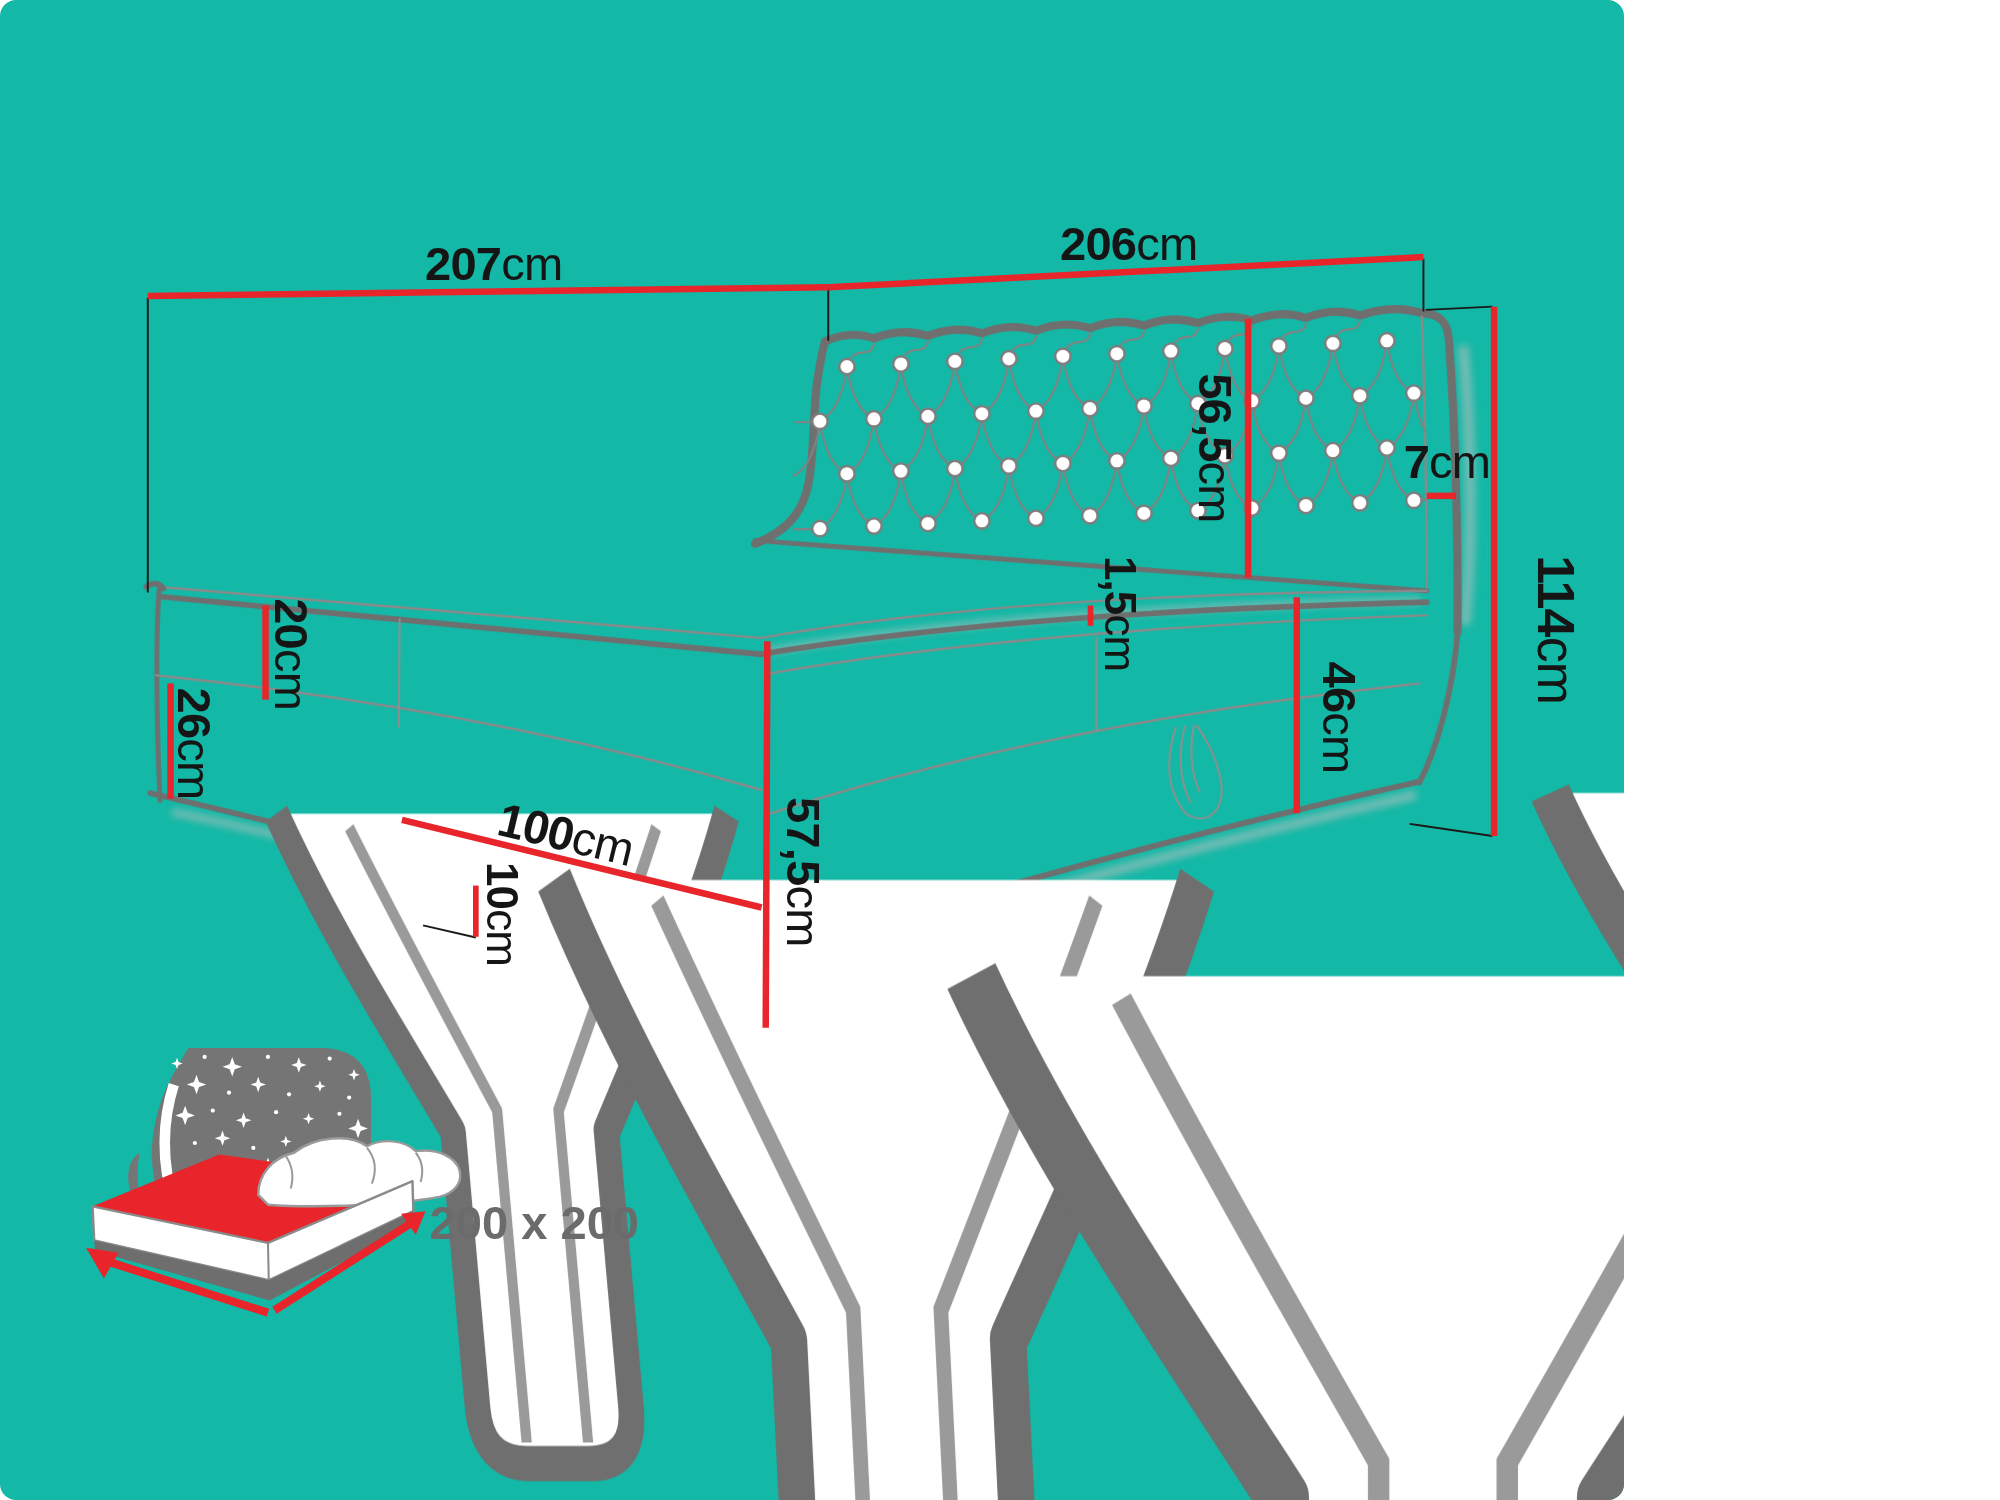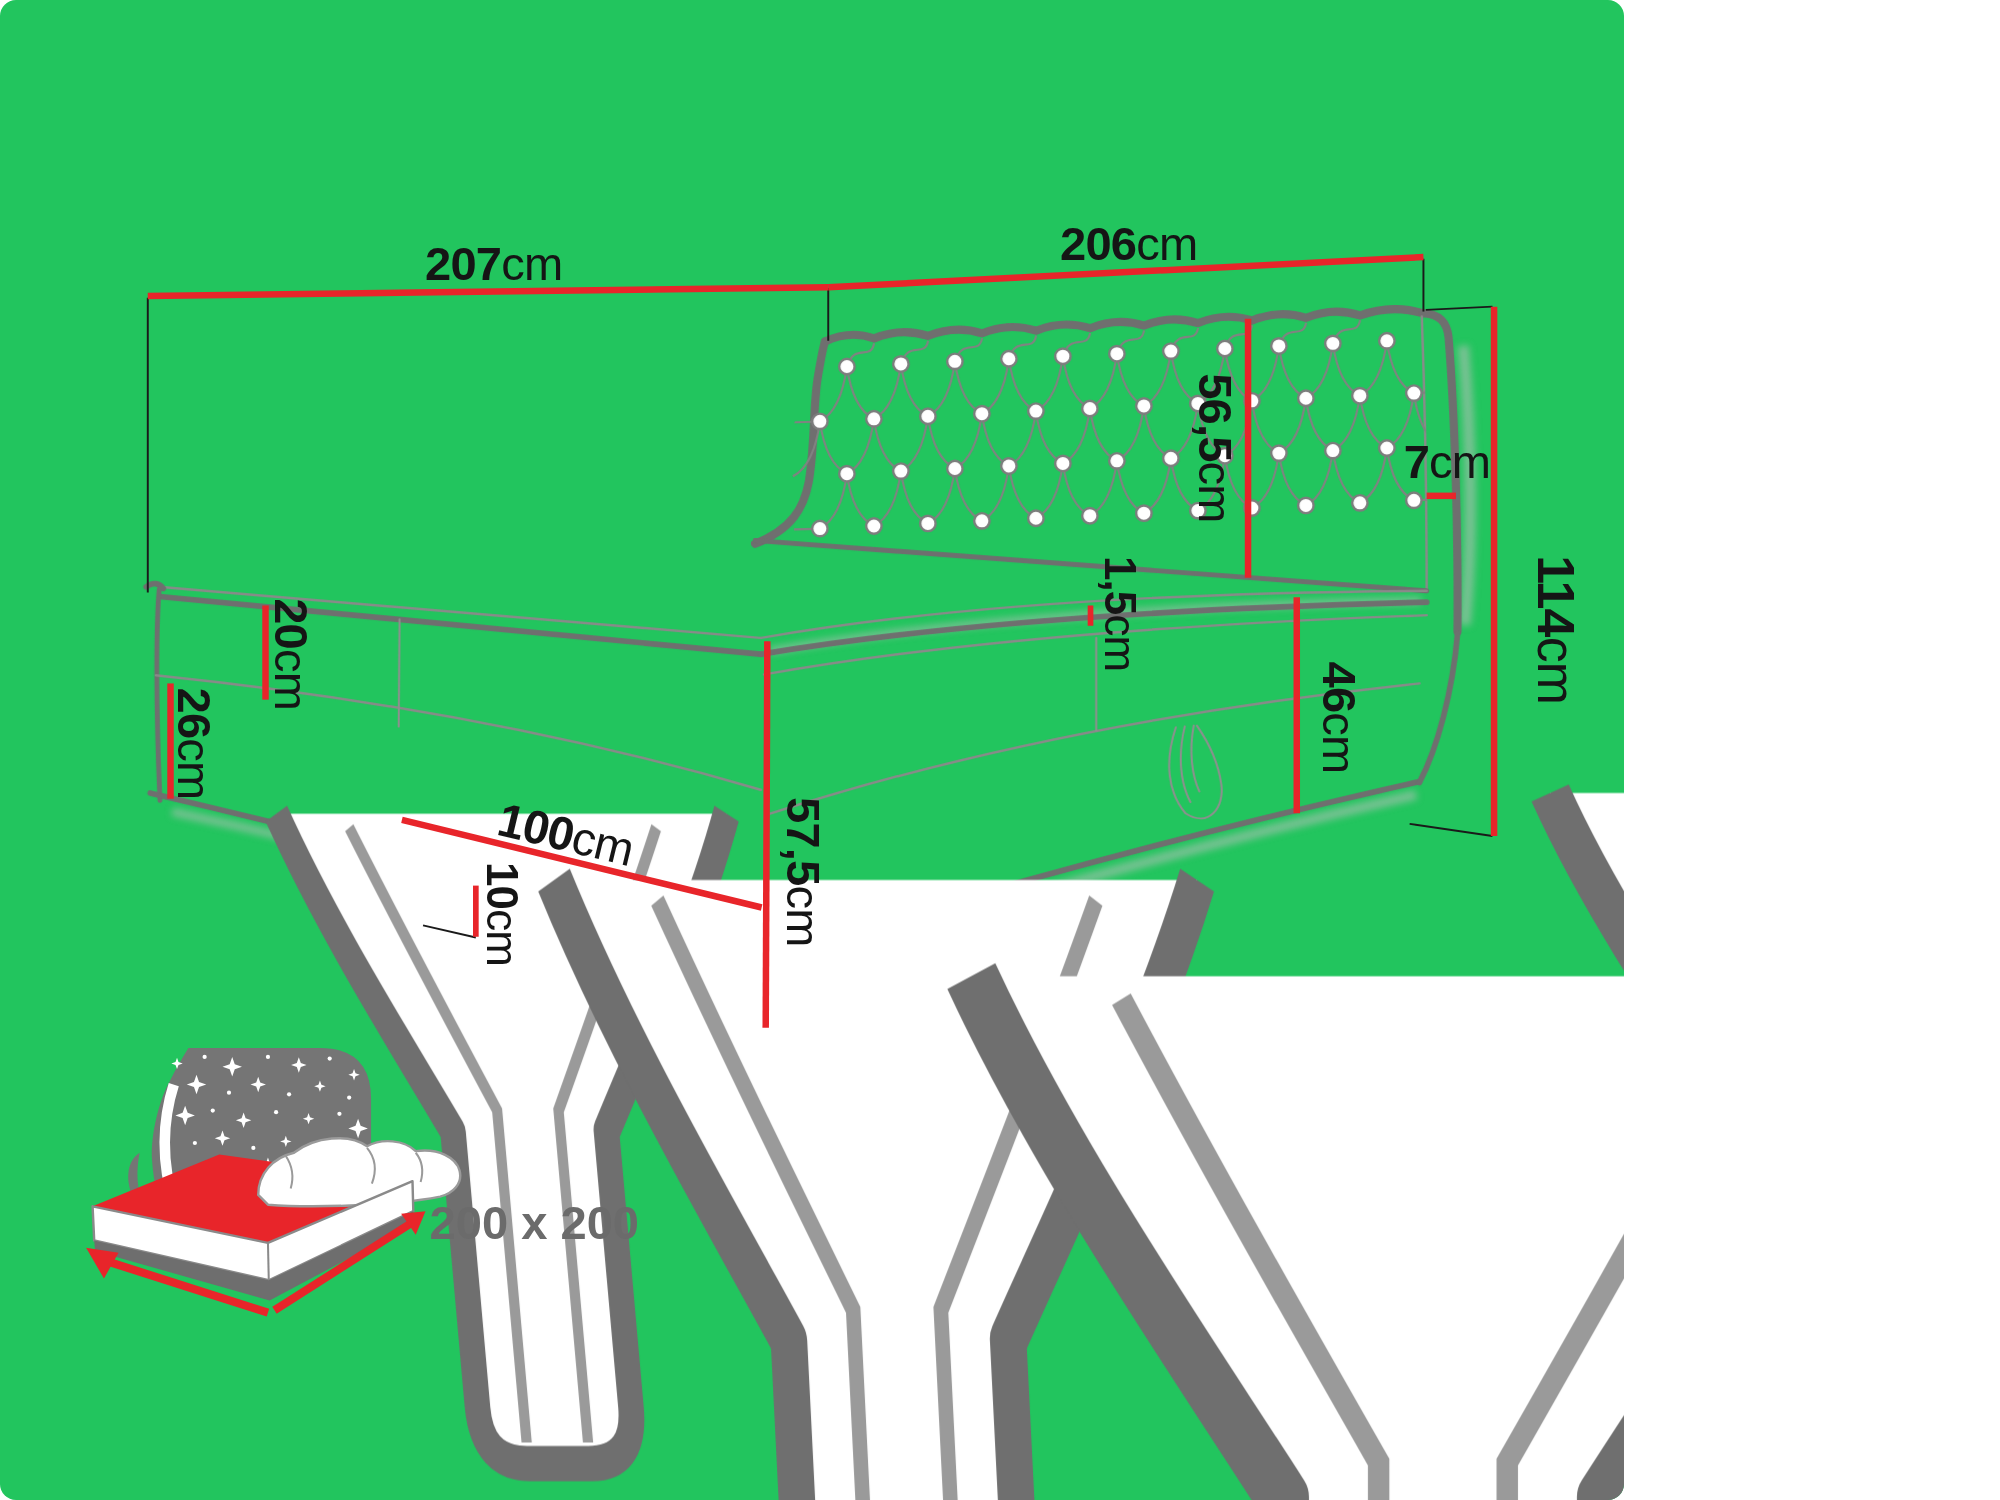--- a/index.html
+++ b/index.html
@@ -1,16 +1,16 @@
 <!DOCTYPE html>
 <html><head>
 <meta charset="utf-8">
 <style>
   html,body{margin:0;padding:0;background:#ffffff;}
-  .stage{position:relative;width:1624px;height:1500px;background:#22c55e;overflow:hidden;
+  .stage{position:relative;width:1624px;height:1500px;background:#14b8a6;overflow:hidden;
          font-family:"Liberation Sans",sans-serif;border-radius:16px;}
   svg{display:block;width:100%;height:100%;}
   
   .g9{stroke:#6f6f6f;stroke-width:10;fill:none;stroke-linecap:round;stroke-linejoin:round;}
   .g7{stroke:#6f6f6f;stroke-width:7;fill:none;stroke-linecap:round;}
   .g6{stroke:#6f6f6f;stroke-width:6;fill:none;stroke-linecap:round;}
   .g3{stroke:#8a8a8a;stroke-width:3;fill:none;stroke-linecap:round;}
   .g2{stroke:#8f8f8f;stroke-width:2.5;fill:none;stroke-linecap:round;}
   .red{stroke:#e8252a;stroke-width:8;fill:none;stroke-linecap:butt;}
   .red7{stroke:#e8252a;stroke-width:7;fill:none;stroke-linecap:butt;}

